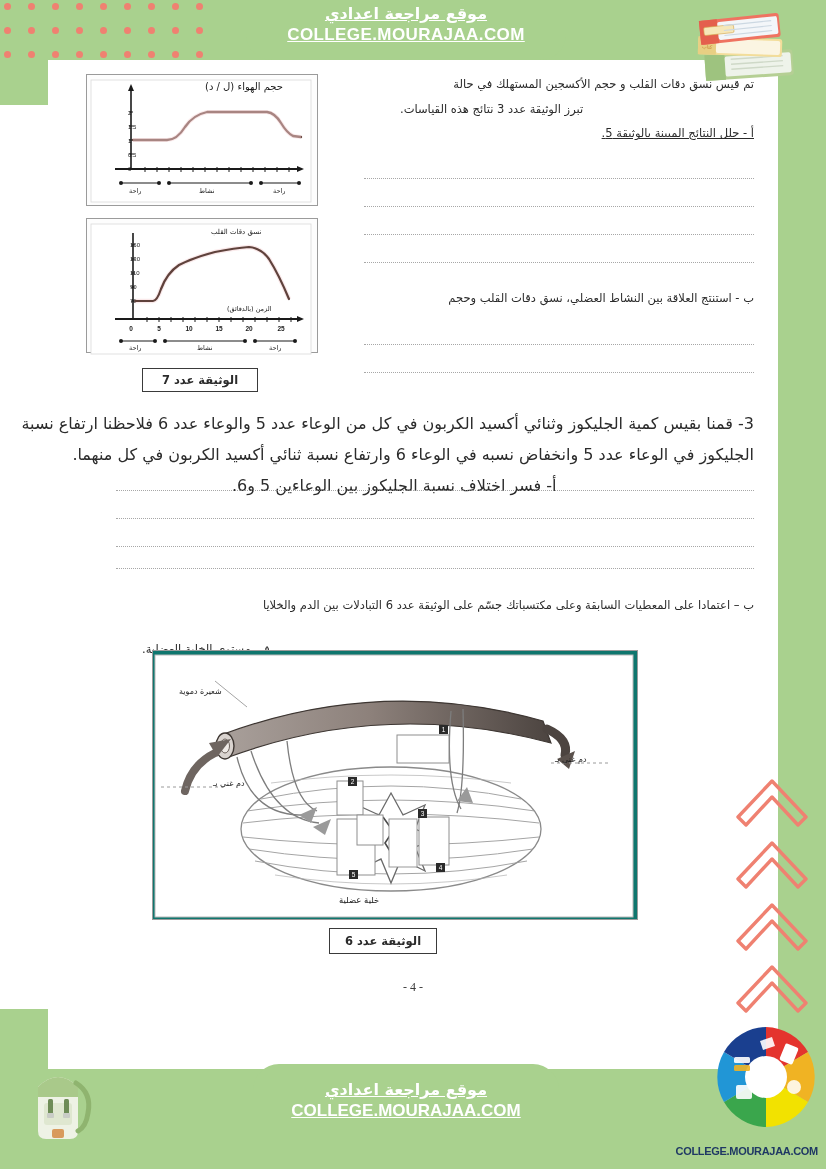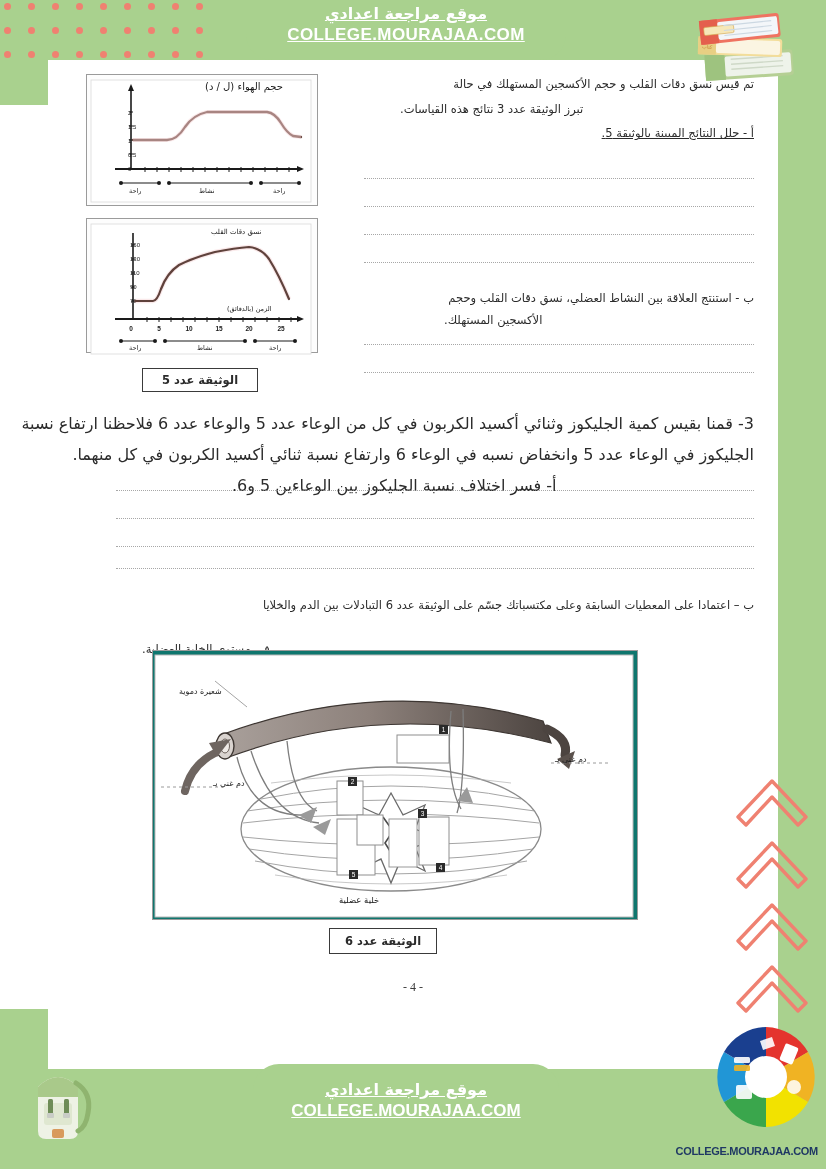--- a/index.html
+++ b/index.html
@@ -341,21 +341,20 @@
     </div>
   <div class="dotline-wrap" style="right:24px; top:174px; width:390px;">
       <div class="dotline"></div>
     </div>
   <div class="dotline-wrap" style="right:24px; top:202px; width:390px;">
       <div class="dotline"></div>
     </div>
 
   <div class="tb-b ar">
     <span style="display:block;">ب - استنتج العلاقة بين النشاط العضلي، نسق دقات القلب  وحجم</span>
-    <span class="l2">الأكسجين المستهلك.</span>
   </div>
   <div class="dotline-wrap" style="right:24px; top:284px; width:390px;">
       <div class="dotline"></div>
     </div>
   <div class="dotline-wrap" style="right:24px; top:312px; width:390px;">
       <div class="dotline"></div>
     </div>
 
   <div class="fig1">
     <svg viewBox="0 0 232 132" width="232" height="132">
@@ -485,21 +484,21 @@
           <circle cx="210" cy="122" r="2"></circle>
       </g>
     </svg>
     <div class="figlabel" style="left:124px; top:9px; font-size:7px;">نسق دقات القلب</div>
     <div class="figlabel" style="left:140px; top:86px; font-size:6.5px;">الزمن (بالدقائق)</div>
     <div class="figlabel" style="left:42px; top:125px; font-size:6.5px;">راحة</div>
     <div class="figlabel" style="left:110px; top:125px; font-size:6.5px;">نشاط</div>
     <div class="figlabel" style="left:182px; top:125px; font-size:6.5px;">راحة</div>
   </div>
 
-  <div class="doc5label ar">الوثيقة عدد  5</div>
+  <div class="doc5label ar">الوثيقة عدد  7</div>
 
   <div class="q3 ar">
     <span class="line l-right">3- قمنا بقيس كمية الجليكوز  وثنائي أكسيد الكربون في كل من الوعاء عدد 5  والوعاء عدد 6 فلاحظنا ارتفاع نسبة</span>
     <span class="line l-right">الجليكوز في الوعاء عدد 5  وانخفاض نسبه في الوعاء 6  وارتفاع نسبة ثنائي أكسيد الكربون في كل منهما.</span>
     <span class="line" style="text-align:left;padding-left:150px;">أ- فسر اختلاف نسبة الجليكوز بين الوعاءين 5 و6.</span>
   </div>
 
   <div class="dotline-wrap" style="right:24px; top:430px; width:638px;">
       <div class="dotline"></div>
     </div>

